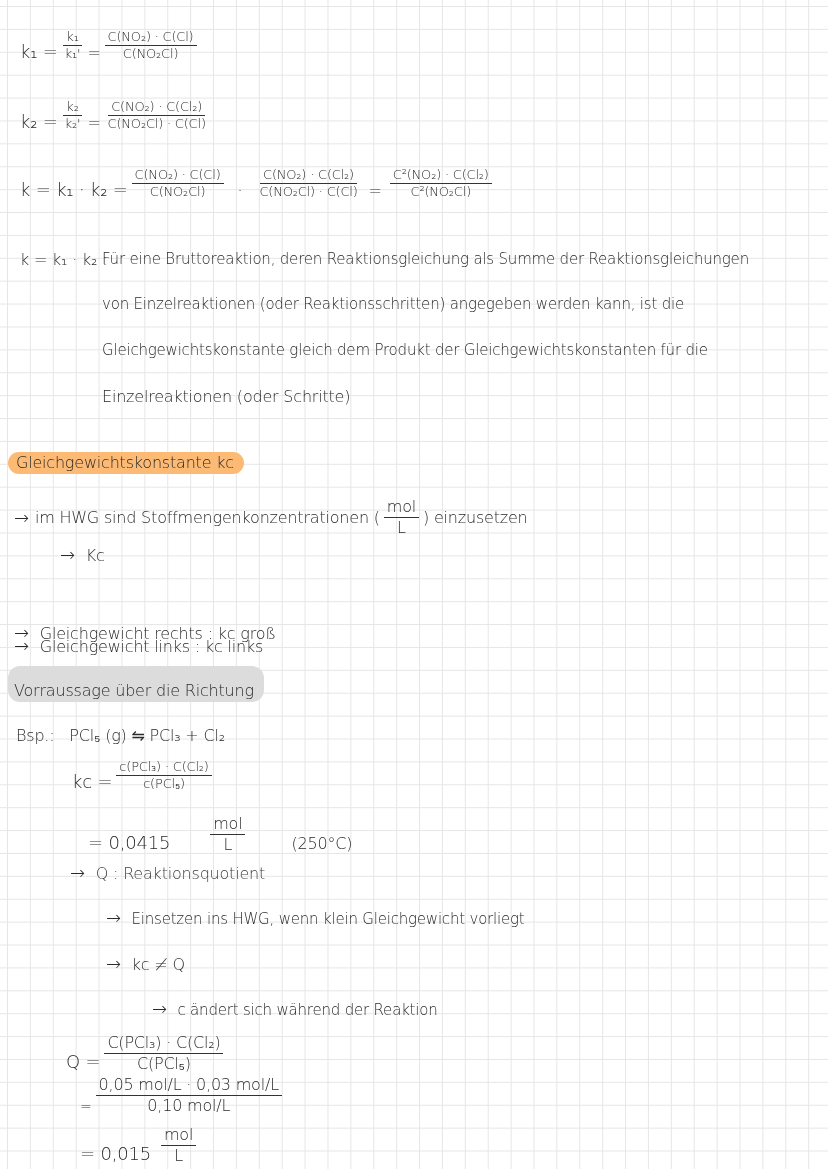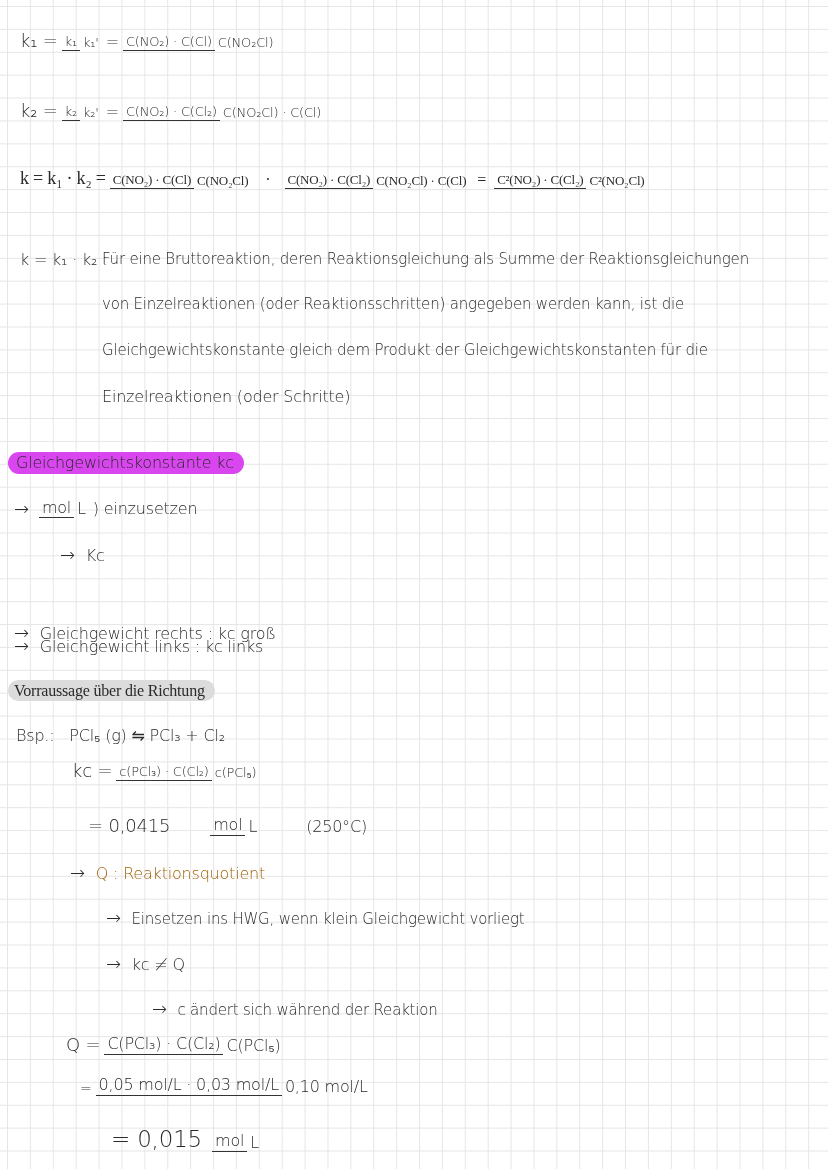--- a/index.html
+++ b/index.html
@@ -9,32 +9,32 @@
     background-image:
       linear-gradient(to right, #e6e6e6 1px, transparent 1px),
       linear-gradient(to bottom, #e6e6e6 1px, transparent 1px);
     background-size: 22.9px 22.9px;
     background-position: 7px 6px;
     font-family: "DejaVu Sans", sans-serif;
     color: #2a2a2a;
   }
   .abs { position: absolute; white-space: nowrap; }
   .hand { font-family: "DejaVu Sans", sans-serif; font-weight: 300; letter-spacing: -0.2px; }
-  .frac { display: inline-flex; flex-direction: row; align-items: center; vertical-align: middle; margin: 0 4px; }
+  .frac { display: inline-flex; flex-direction: column; align-items: center; vertical-align: middle; margin: 0 4px; }
   .frac .num { border-bottom: 1.3px solid #333; padding: 0 3px 1px; line-height: 1.1; }
   .frac .den { padding: 1px 3px 0; line-height: 1.1; }
   .eq { display: flex; align-items: flex-end; font-size: 16px; }
   .eq .lhs { font-size: 18px; }
   .sm { font-size: 13px; }
   .xs { font-size: 16px; }
   .line { font-size: 16px; }
   .arrow { font-size: 18px; margin-right: 6px; }
-  .hl-blue { background: #d946ef; border-radius: 12px; padding: 1px 10px 2px 8px; }
-  .hl-gray { background: #dcdcdc; border-radius: 12px; padding: 2px 10px 2px 6px; font-family: Liberation Serif, serif; }
-  .teal { color: #a16207; }
+  .hl-blue { background: #fdba74; border-radius: 12px; padding: 1px 10px 2px 8px; }
+  .hl-gray { background: #dcdcdc; border-radius: 12px; padding: 15px 10px 2px 6px; }
+  .teal { color: #404040; }
   .underline { }
 </style>
 </head>
 <body>
 
 <div class="abs eq hand" style="left:20px; top:30px;">
   <span class="lhs">k₁ =</span>
   <span class="frac sm">
     <span class="num">k₁</span>
     <span class="den">k₁'</span>
@@ -52,21 +52,21 @@
     <span class="num">k₂</span>
     <span class="den">k₂'</span>
   </span>
   <span>=</span>
   <span class="frac sm">
     <span class="num">C(NO₂) · C(Cl₂)</span>
     <span class="den">C(NO₂Cl) · C(Cl)</span>
   </span>
 </div>
 
-<div class="abs eq hand" style="left:20px; top:168px;font-family:Liberation Serif, serif;">
+<div class="abs eq hand" style="left:20px; top:168px;">
   <span class="lhs">k = k₁ · k₂ =</span>
   <span class="frac sm">
     <span class="num">C(NO₂) · C(Cl)</span>
     <span class="den">C(NO₂Cl)</span>
   </span>
   <span style="margin:0 10px;">·</span>
   <span class="frac sm">
     <span class="num">C(NO₂) · C(Cl₂)</span>
     <span class="den">C(NO₂Cl) · C(Cl)</span>
   </span>
@@ -82,20 +82,21 @@
 <div class="abs hand line" style="left:102px; top:295px; font-size:15px;">von Einzelreaktionen (oder Reaktionsschritten) angegeben werden kann, ist die</div>
 <div class="abs hand line" style="left:102px; top:341px; font-size:15px;">Gleichgewichtskonstante gleich dem Produkt der Gleichgewichtskonstanten für die</div>
 <div class="abs hand line" style="left:102px; top:387px; font-size:16px;">Einzelreaktionen (oder Schritte)</div>
 
 <div class="abs hand line" style="left:8px; top:453px;">
   <span class="hl-blue">Gleichgewichtskonstante kc</span>
 </div>
 
 <div class="abs hand line" style="left:14px; top:498px; display:flex; align-items:center;">
   <span class="arrow">→</span>
+  <span>im HWG sind Stoffmengenkonzentrationen (</span>
   <span class="frac xs">
     <span class="num">mol</span>
     <span class="den">L</span>
   </span>
   <span>) einzusetzen</span>
 </div>
 
 <div class="abs hand line" style="left:60px; top:544px;">
   <span class="arrow">→</span>
   <span>Kc</span>
@@ -167,18 +168,18 @@
 
 <div class="abs eq hand" style="left:80px; top:1076px;">
   <span style="font-size:14px;">=</span>
   <span class="frac xs">
     <span class="num">0,05 mol/L · 0,03 mol/L</span>
     <span class="den">0,10 mol/L</span>
   </span>
 </div>
 
 <div class="abs eq hand" style="left:80px; top:1126px;">
-  <span style="font-size:23px;margin-left:31px;">= 0,015</span>
+  <span style="font-size:18px;">= 0,015</span>
   <span class="frac xs" style="margin-left:10px;">
     <span class="num">mol</span>
     <span class="den">L</span>
   </span>
 </div>
 
 </body></html>

